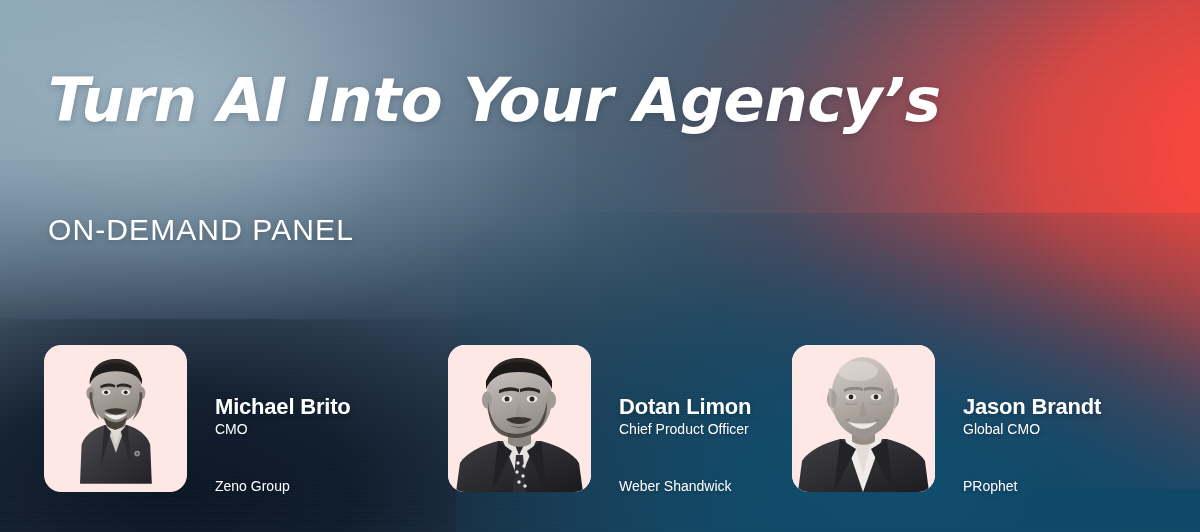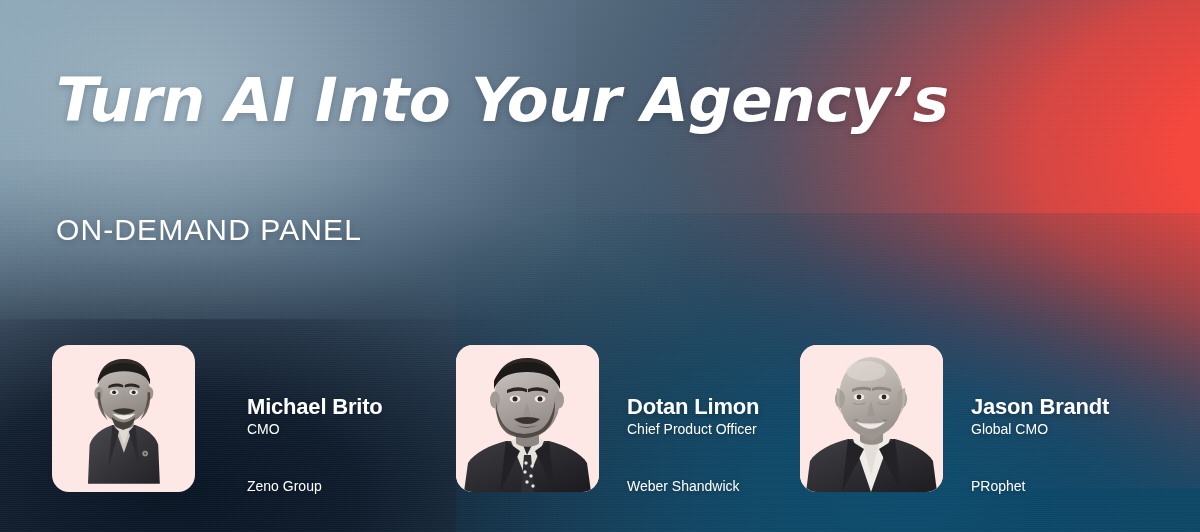--- a/index.html
+++ b/index.html
@@ -11,21 +11,20 @@
   * { box-sizing: border-box; }
 
   .banner {
     position: relative;
     width: 1200px;
     height: 532px;
     overflow: hidden;
     font-family: "Liberation Sans", "DejaVu Sans", sans-serif;
     background: #2f4858;
     isolation: isolate;
-    padding-left: 8px;
   }
 
   
   .bg-base {
     position: absolute;
     inset: 0;
     background: linear-gradient(118deg,
         #93aebc 0%,
         #8496a8 14%,
         #6d7f93 28%,
@@ -158,21 +157,21 @@
     width: 1200px;
     height: 187px;
   }
   .speaker {
     position: absolute;
     top: 0;
     display: flex;
     align-items: flex-start;
     height: 187px;
   }
-  .speaker-1 { left: 44px; gap: 24px; }
+  .speaker-1 { left: 44px; }
   .speaker-2 { left: 448px; }
   .speaker-3 { left: 792px; }
 
   .photo-card {
     position: relative;
     width: 143px;
     height: 147px;
     border-radius: 17px;
     background: #fde8e5;
     flex: 0 0 auto;

